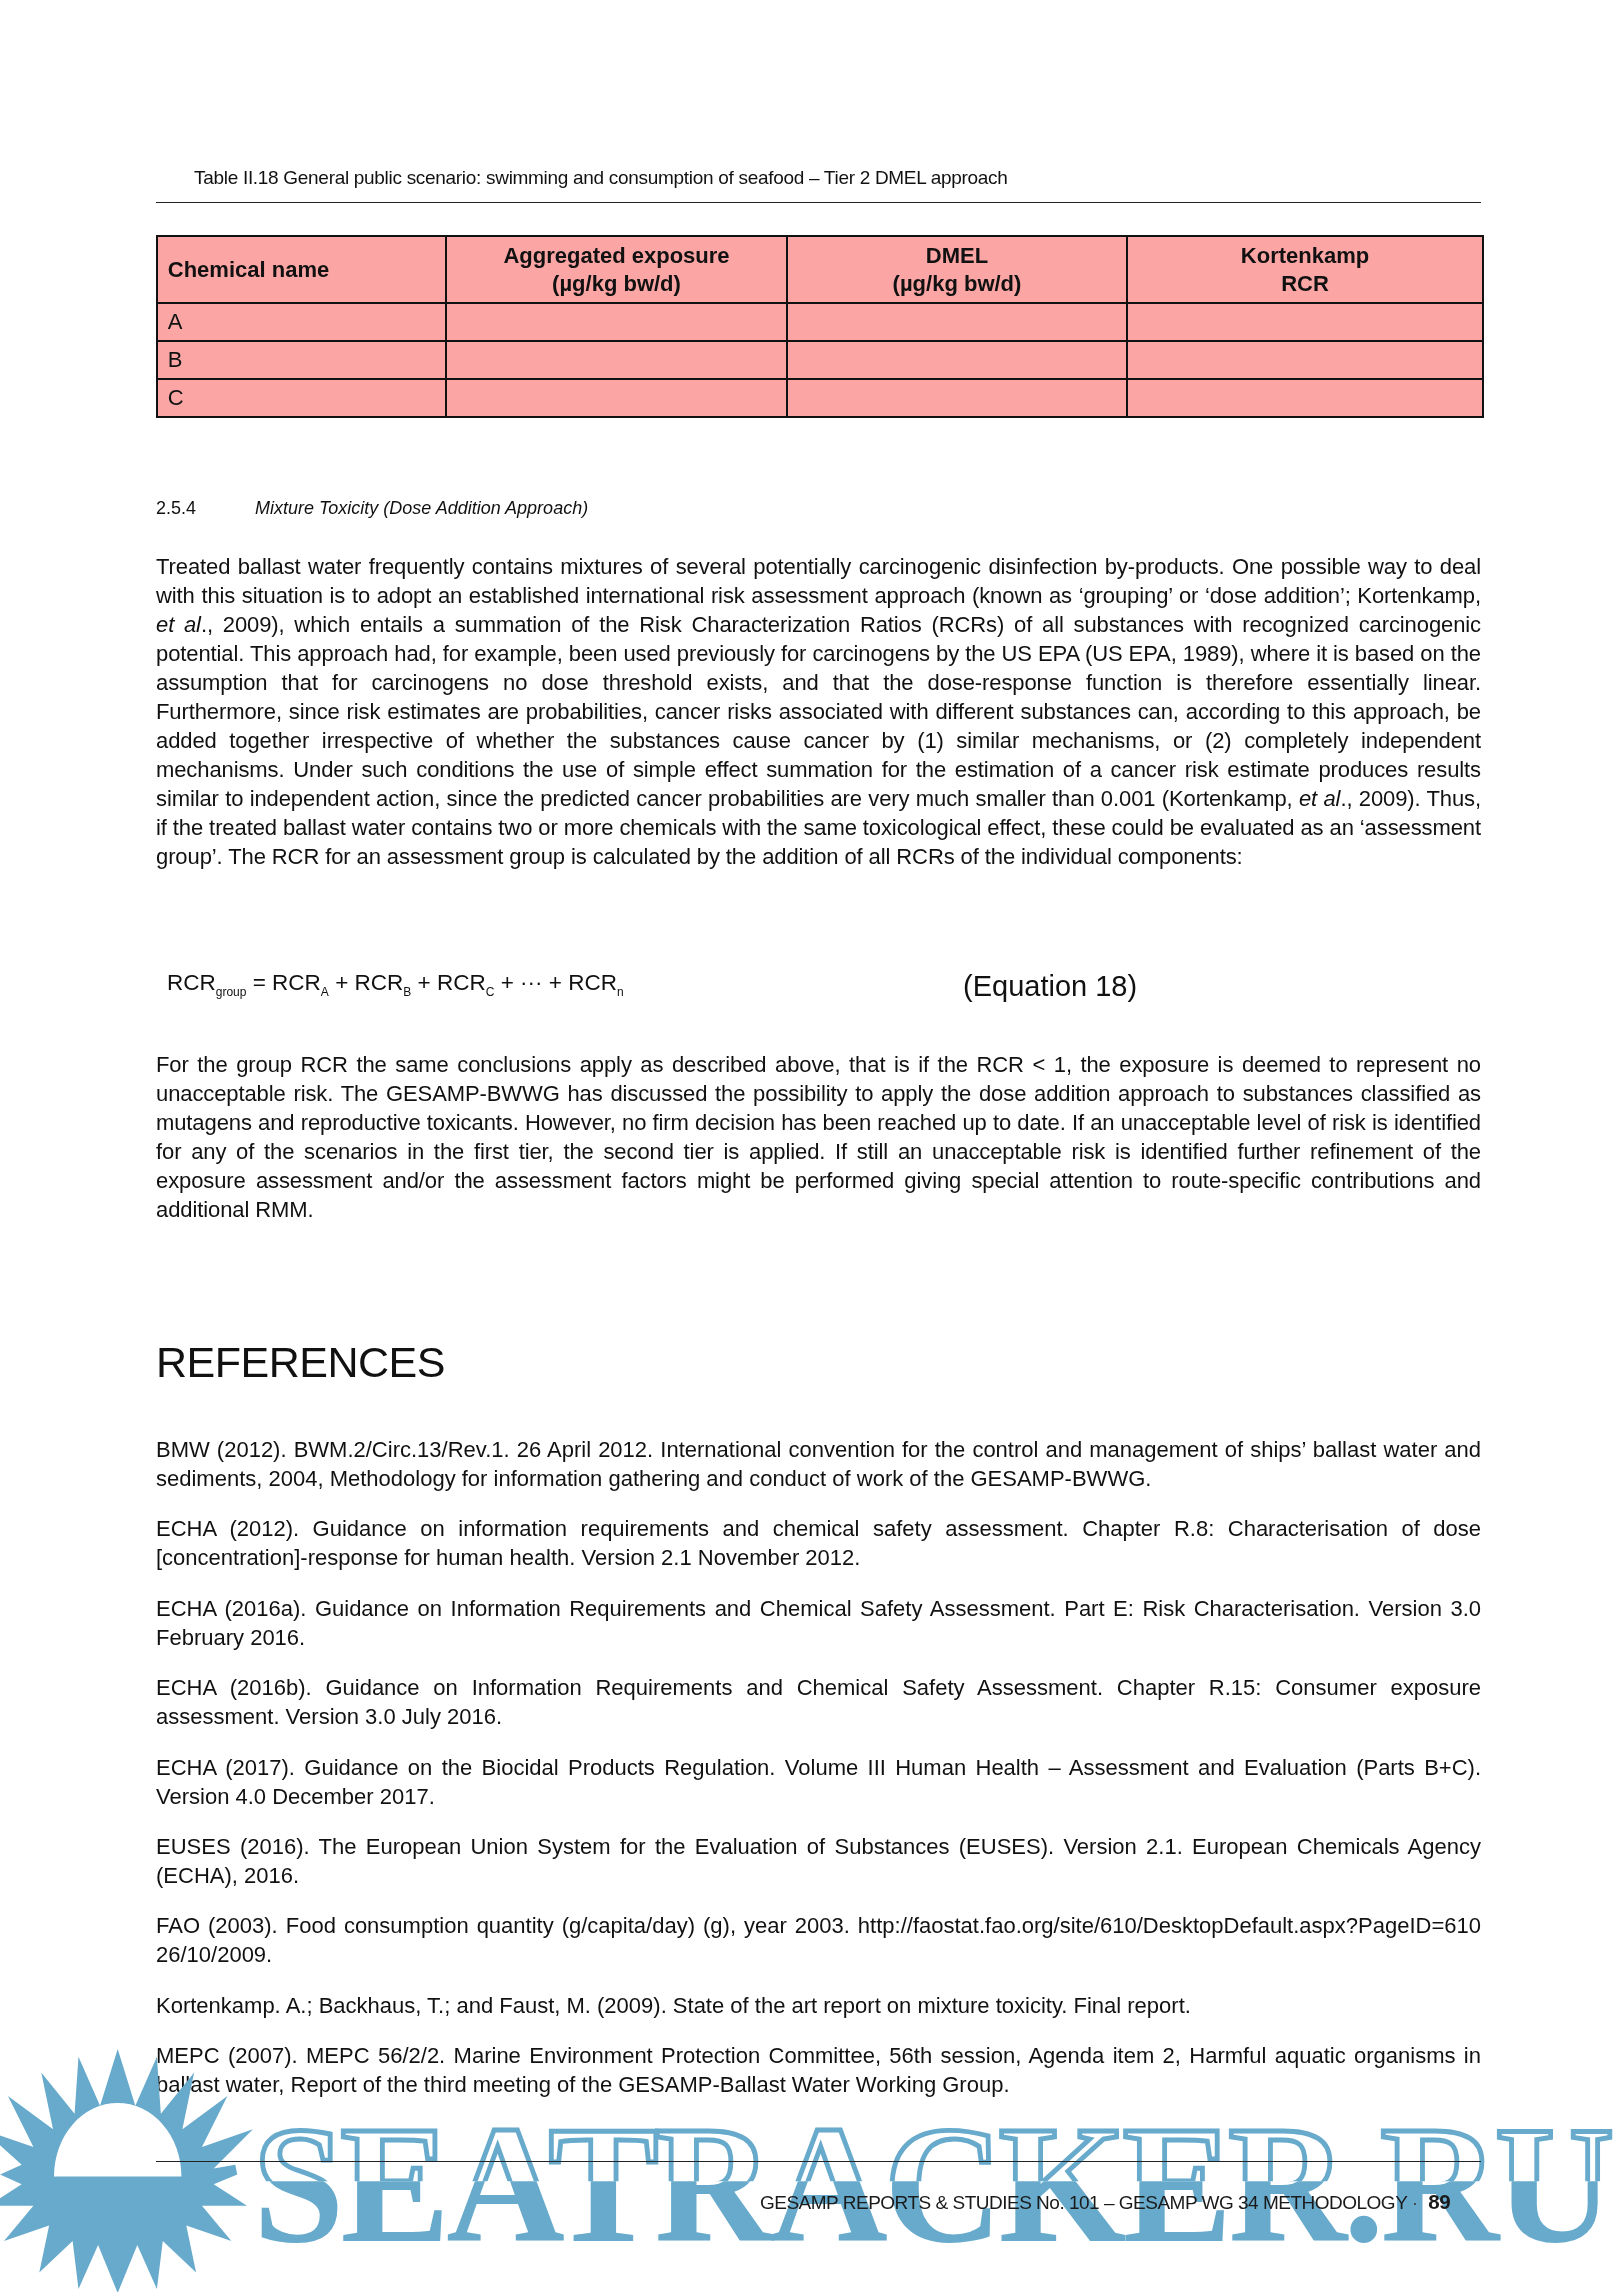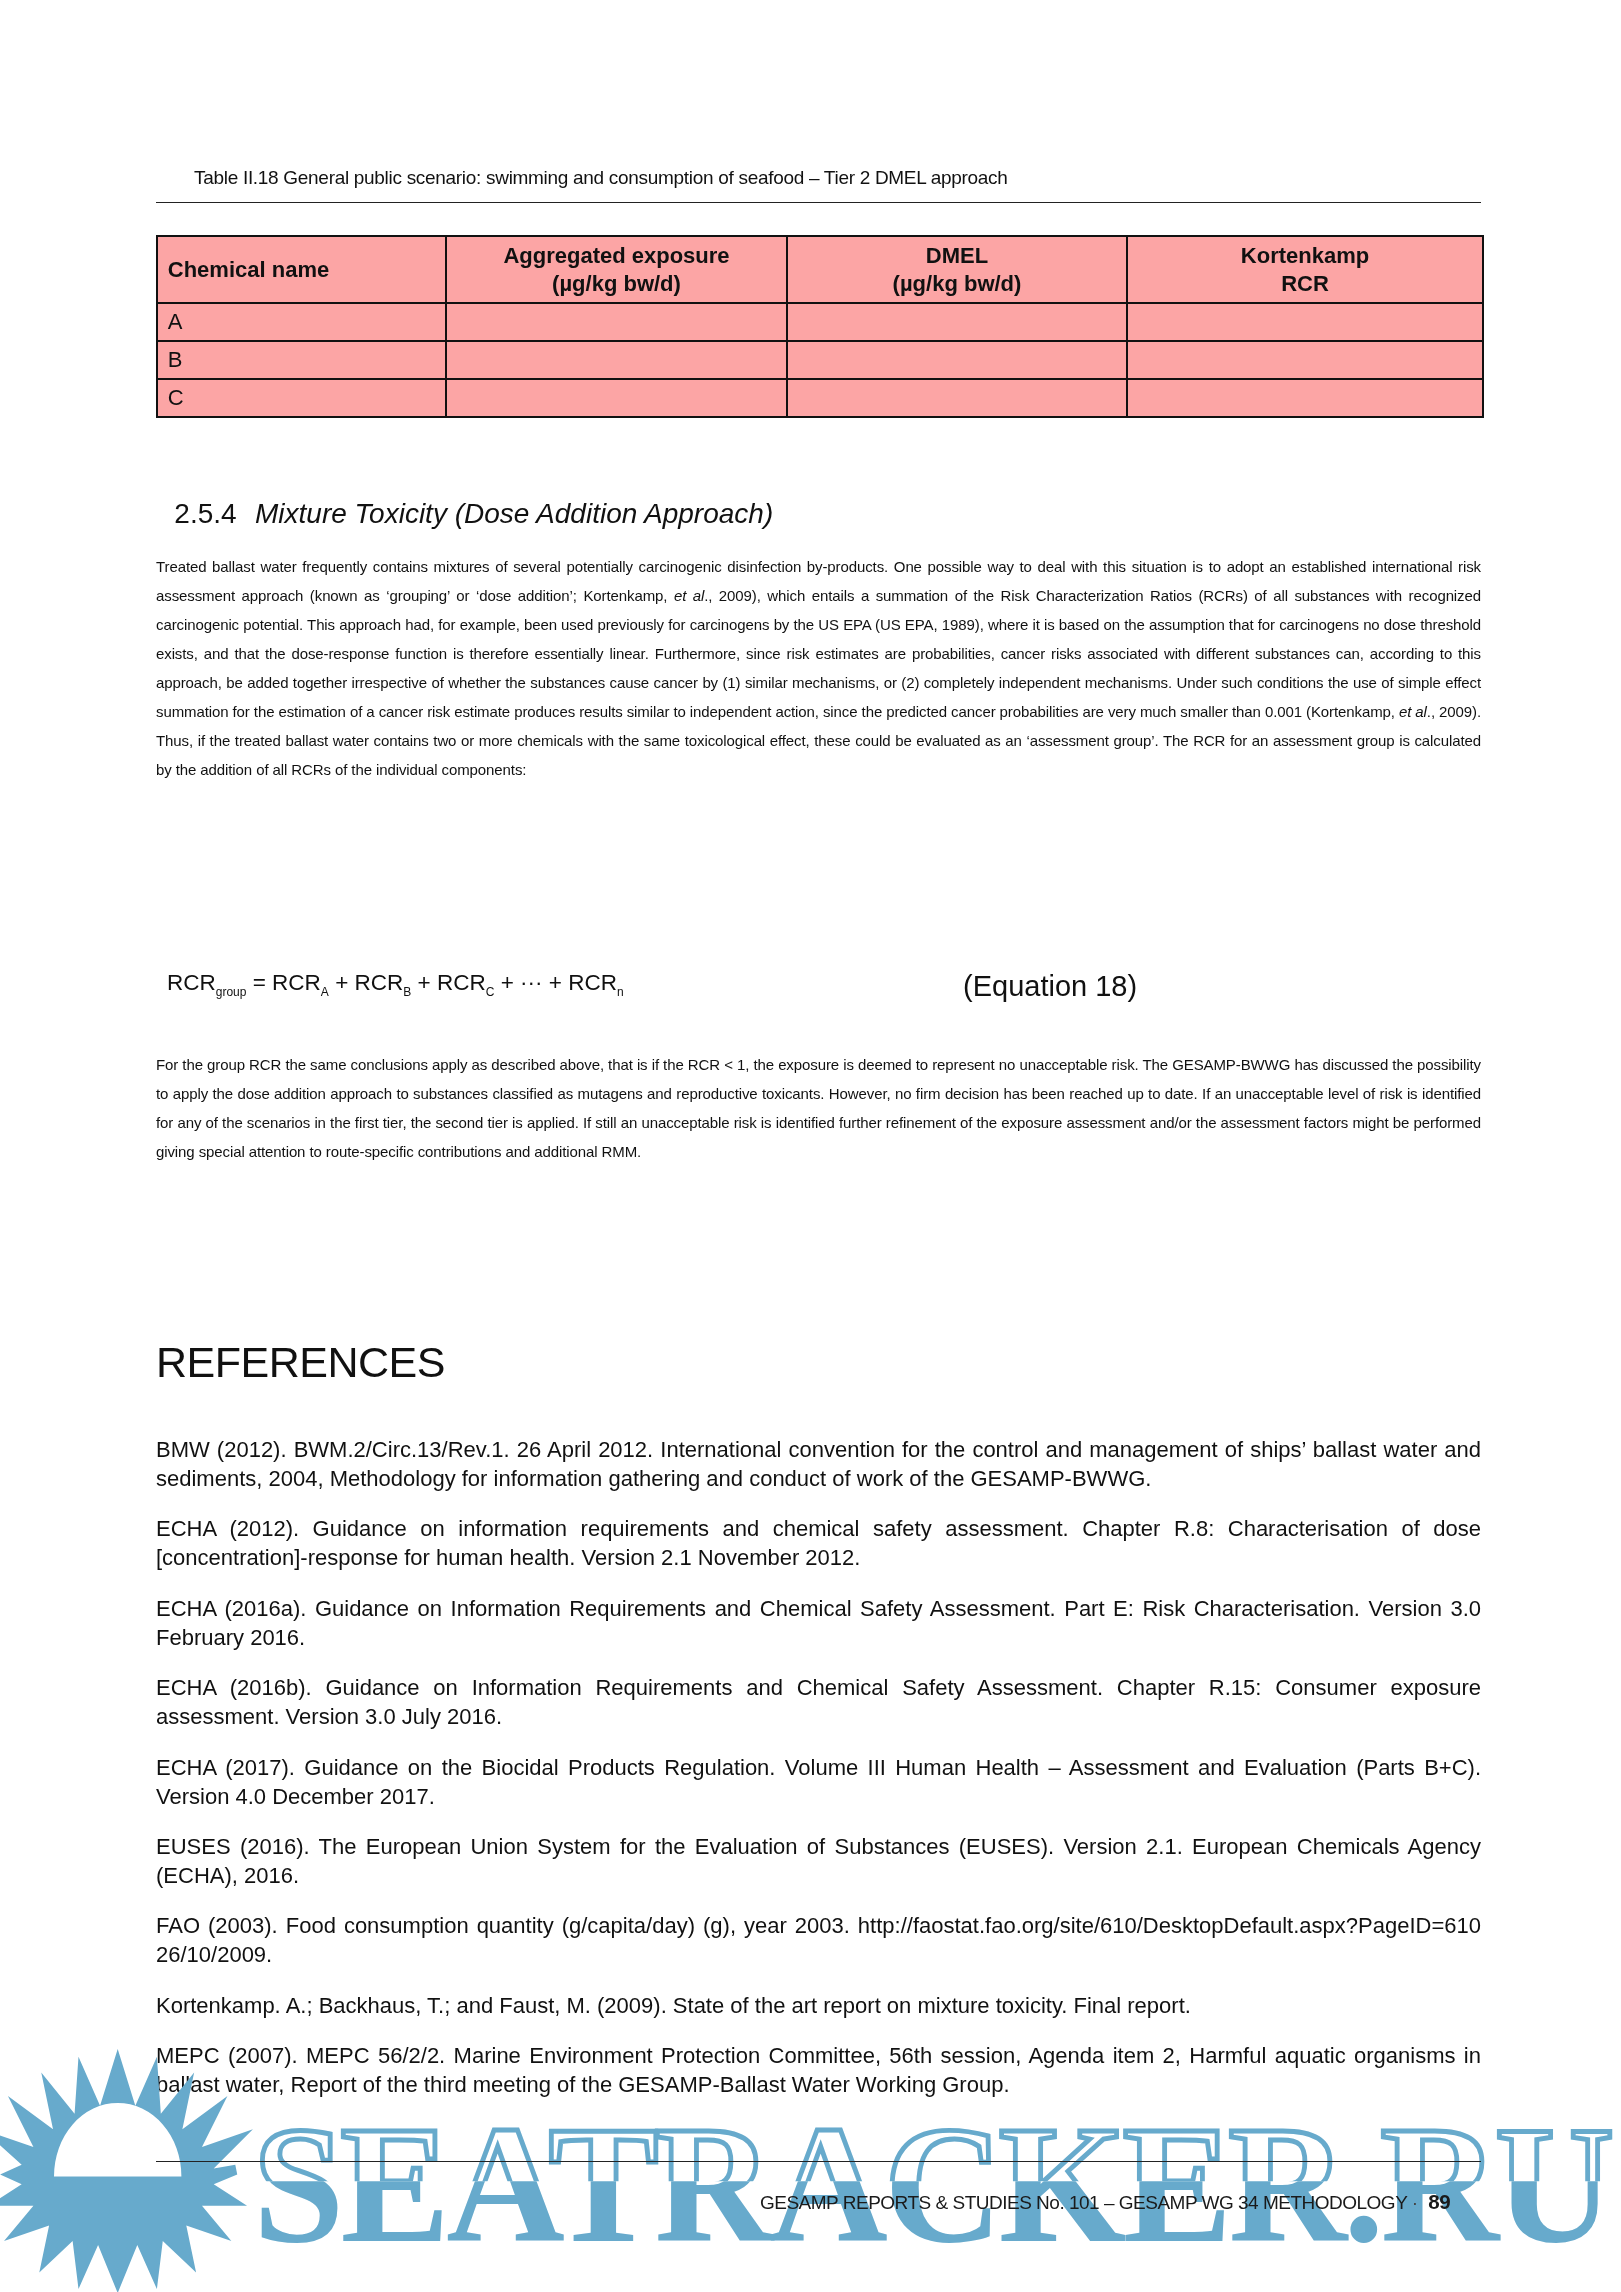--- a/index.html
+++ b/index.html
@@ -12,25 +12,25 @@
 
   table.data { position: absolute; left: 156px; top: 235px; width: 1326px; border-collapse: collapse;
                table-layout: fixed; background: #fca5a5; }
   table.data th, table.data td { border: 2.9px solid #111; padding: 0 9.8px; font-size: 22px; }
   table.data th { height: 65px; font-weight: bold; line-height: 28px; text-align: center; }
   table.data th.first { text-align: left; }
   table.data td { height: 36px; }
   table.data tr.sum td { height: 37px; font-weight: bold; }
   table.data tr.sum td.sum-val { }
 
-  .section-head { left: 156px; top: 498px; font-size: 28px; white-space: nowrap; text-align: center; }
+  .section-head { left: 156px; top: 498px; font-size: 18px; white-space: nowrap; }
   .section-head .num { display: inline-block; width: 99px; }
   .section-head .title { font-style: italic; }
 
-  .para { left: 156px; width: 1325px; font-size: 15px; line-height: 29px; text-align: justify; letter-spacing: -0.1px; }
+  .para { left: 156px; width: 1325px; font-size: 22px; line-height: 29px; text-align: justify; letter-spacing: -0.1px; }
   .para1 { top: 552px; }
   .para2 { top: 1050px; }
   .para i { font-style: italic; }
 
   .equation { left: 167px; top: 970px; font-size: 22.5px; white-space: nowrap; }
   .equation sub { font-size: 12px; vertical-align: -5.9px; }
   .eq-label { left: 963px; top: 970px; font-size: 29px; white-space: nowrap; }
 
   .refs-head { left: 156px; top: 1338px; font-size: 43px; letter-spacing: -0.5px; text-align: center; }
 

